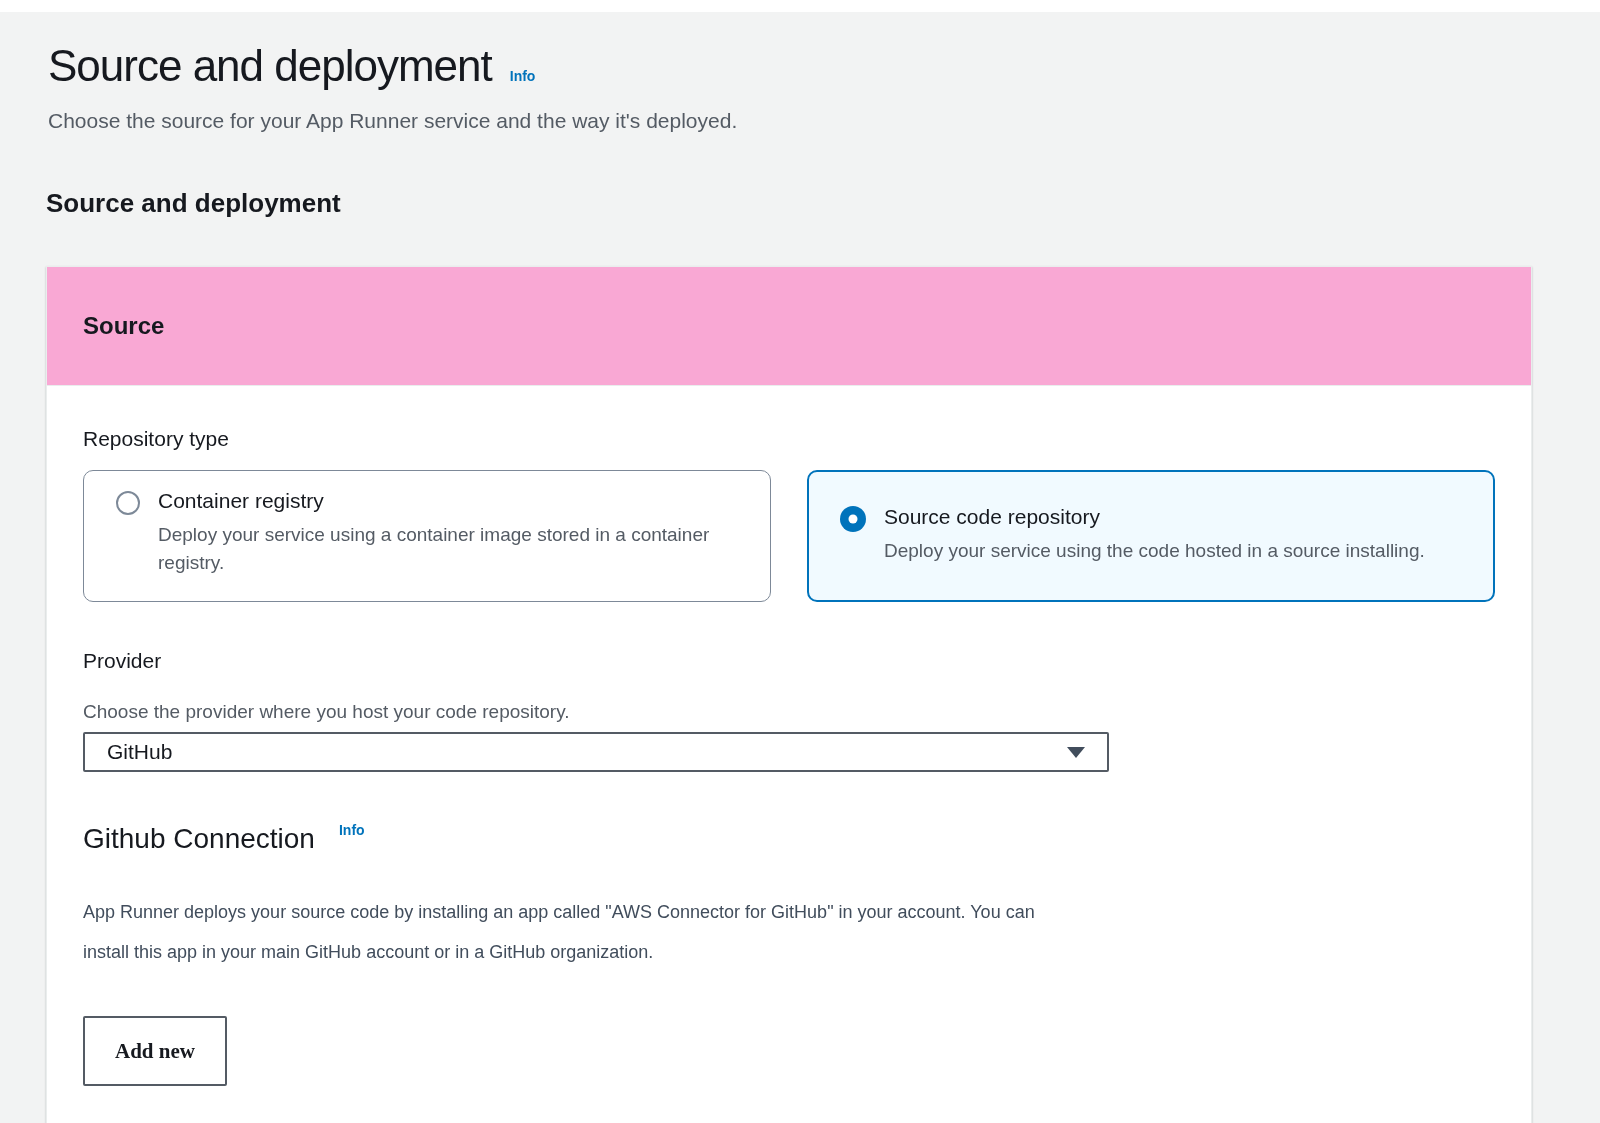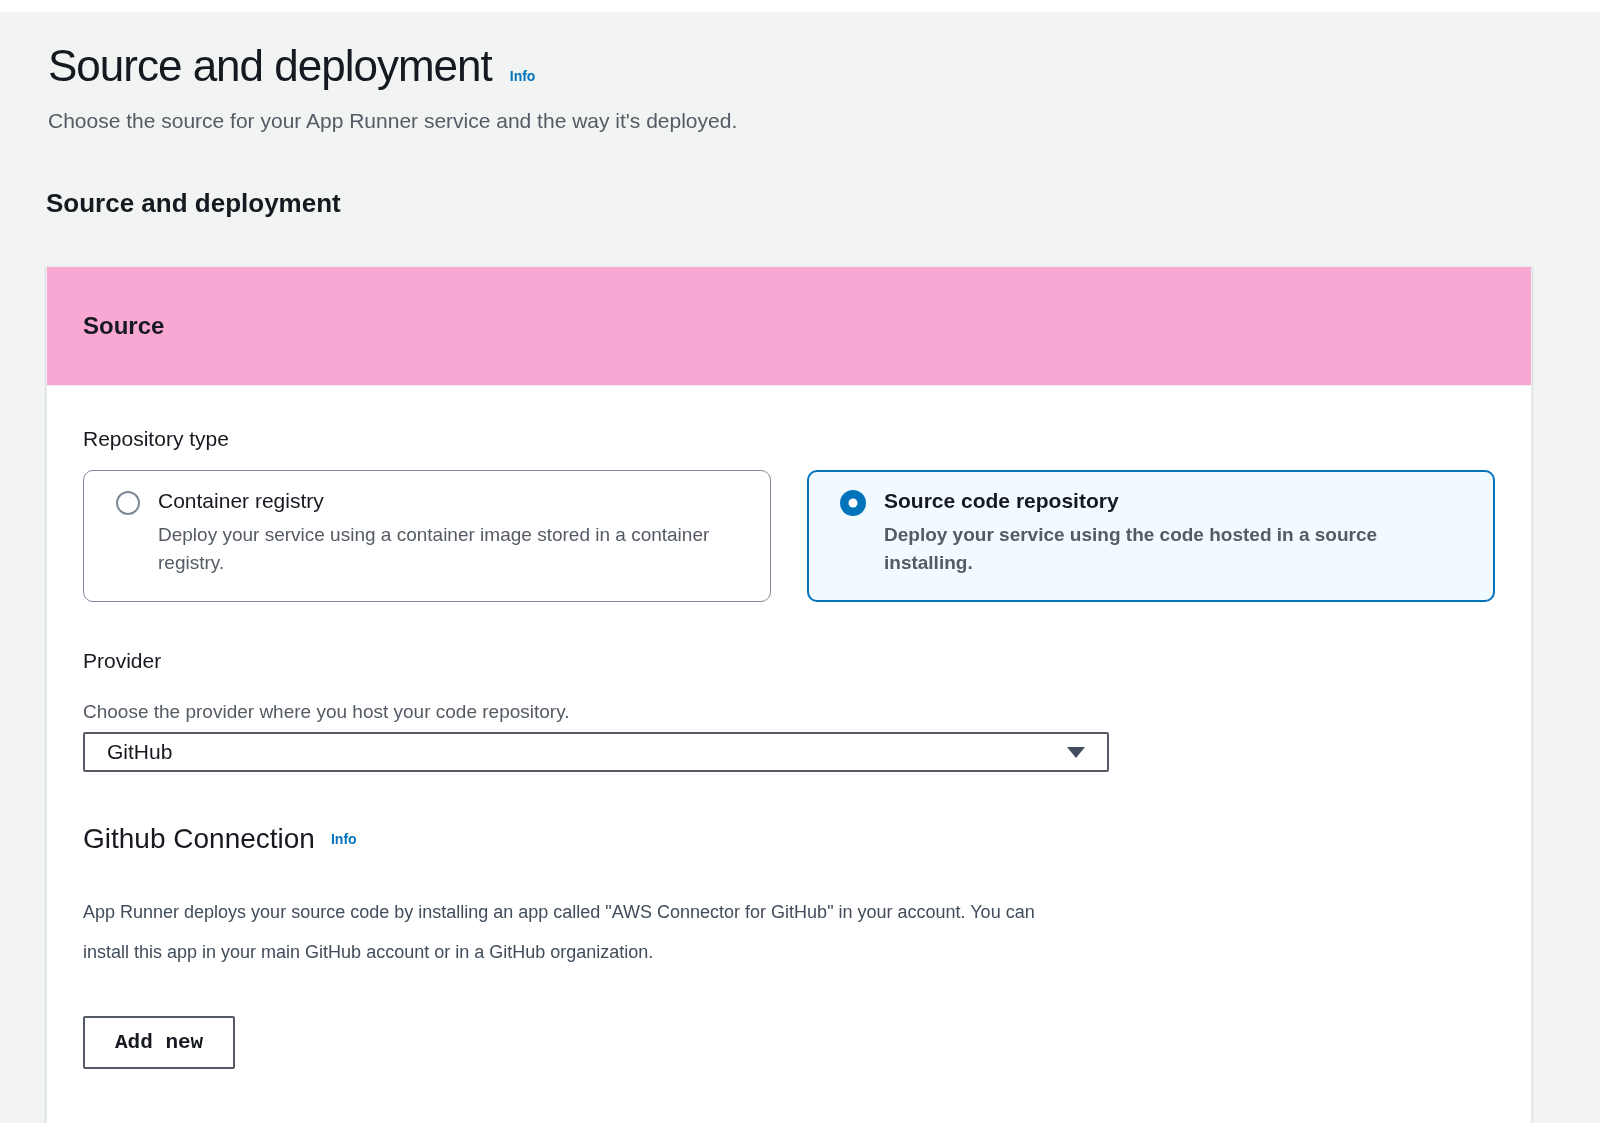--- a/index.html
+++ b/index.html
@@ -42,22 +42,21 @@
 
   .tiles { display: flex; gap: 36px; margin-top: 18px; }
   .tile {
     flex: 1; min-height: 132px; background: #ffffff;
     border: 1px solid #7d8998; border-radius: 10px;
     padding: 16px 24px 20px 32px;
     display: flex; align-items: flex-start; cursor: pointer;
   }
   .tile.selected {
     border: 2px solid #0073bb; background: #f1faff;
-    padding: 15px 23px 19px 31px;
-    font-weight: bold;
+    padding: 31px 23px 19px 31px;
   }
   .radio {
     flex: none; width: 24px; height: 24px; margin: 4px 18px 0 0;
     border-radius: 50%; border: 2px solid #7d8998; background: #fff;
   }
   .radio.checked {
     width: 26px; height: 26px; margin-top: 3px;
     border: none; background: #0073bb; position: relative;
   }
   .radio.checked::after {
@@ -74,29 +73,29 @@
     border: 2px solid #545b64; border-radius: 2px; background: #fff;
     display: flex; align-items: center; justify-content: space-between;
     padding: 0 22px; font-size: 21px; cursor: pointer;
   }
   .caret {
     width: 0; height: 0;
     border-left: 9px solid transparent; border-right: 9px solid transparent;
     border-top: 11px solid #414d5c;
   }
 
-  .gh-row { margin-top: 50px; display: flex; align-items: center; gap: 16px; }
+  .gh-row { margin-top: 50px; display: flex; align-items: flex-start; gap: 24px; }
   .gh-heading { margin: 0; font-size: 28px; font-weight: 400; line-height: 34px; color: #16191f; }
   .gh-paragraph { margin-top: 36px; font-size: 18px; line-height: 40px; color: #414d5c; }
   .gh-paragraph .line { white-space: nowrap; }
 
   .add-new-btn {
-    margin-top: 44px; height: 53px; padding: 0 30px;
+    margin-top: 44px; height: 70px; padding: 0 30px;
     background: #ffffff; border: 2px solid #545b64; border-radius: 2px;
-    font-family: Liberation Mono, monospace; font-size: 21px; font-weight: 700; color: #16191f;
+    font-family: Liberation Serif, serif; font-size: 21px; font-weight: 700; color: #16191f;
     cursor: pointer;
   }
 </style>
 </head>
 <body>
 
 <div class="top-strip"></div>
 
 <div class="page">
 

